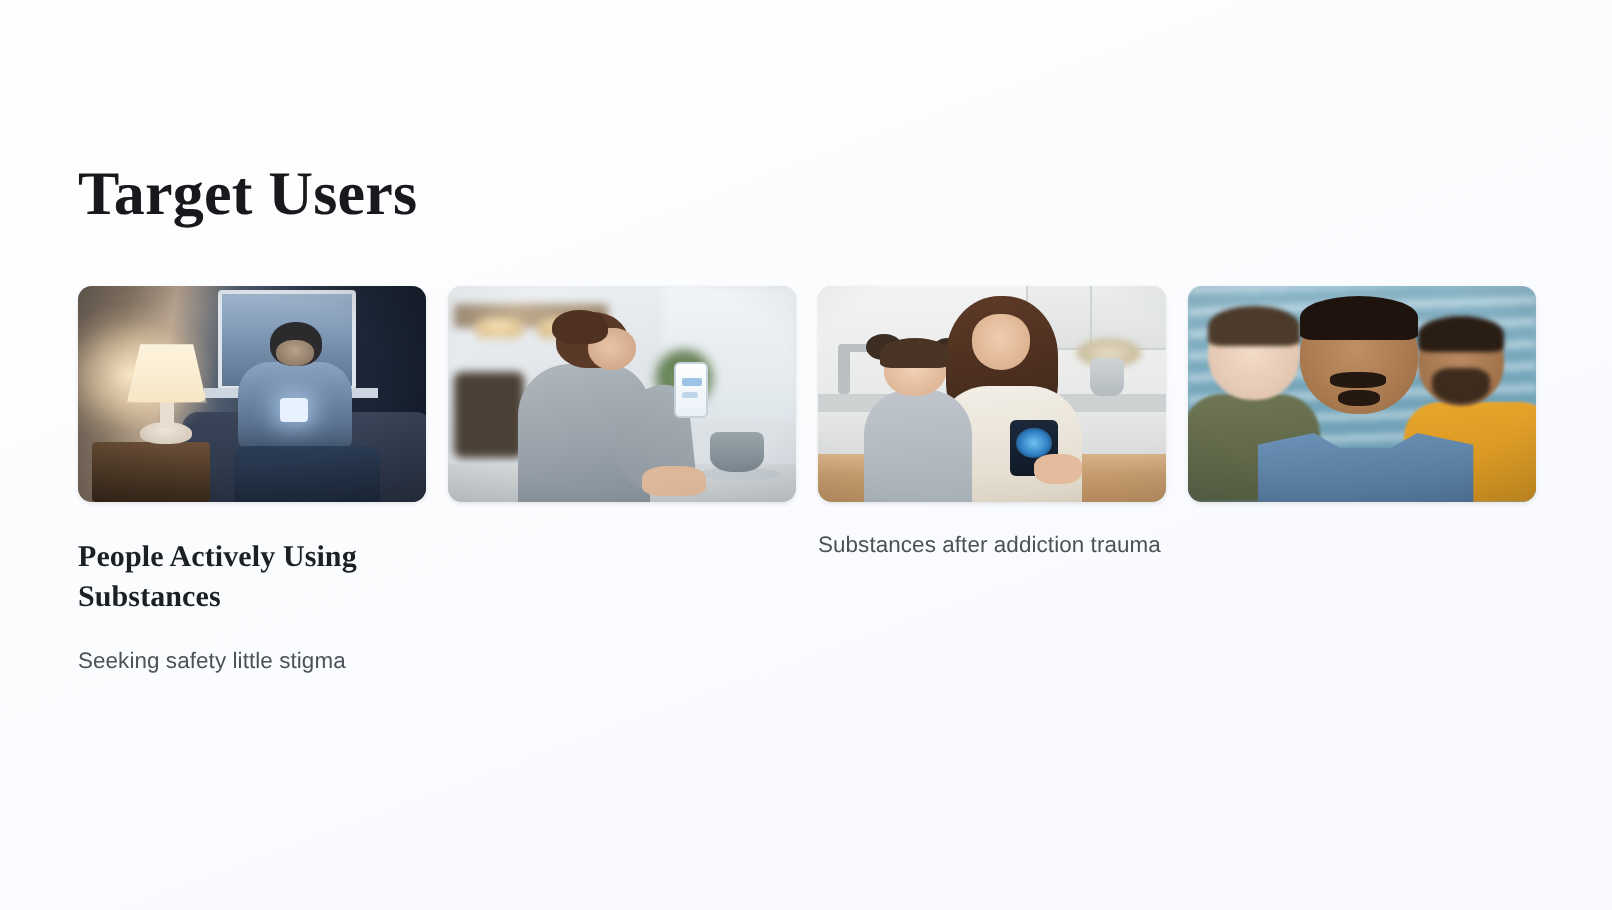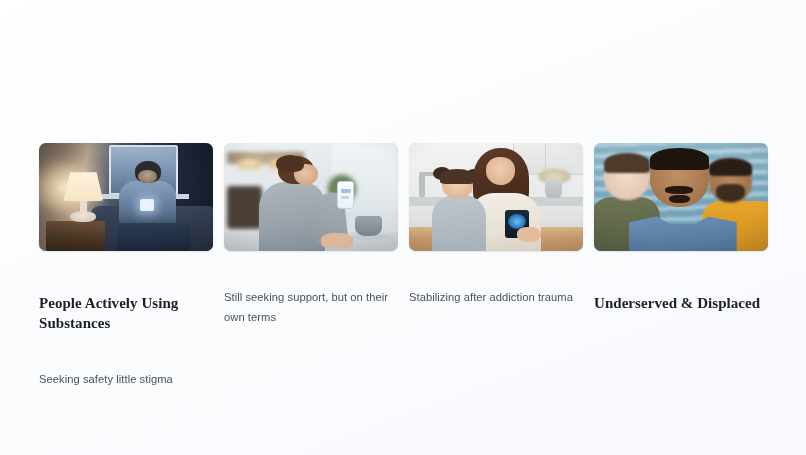--- a/index.html
+++ b/index.html
@@ -42,21 +42,20 @@
     top: 143px;
     width: 727px;
     display: flex;
     gap: 11px;
   }
 
   .card {
     width: 174px;
     display: flex;
     flex-direction: column;
-    gap: 24px;
   }
 
   .thumb {
     position: relative;
     width: 174px;
     height: 108px;
     border-radius: 7px;
     overflow: hidden;
     background: #cfd6de;
     box-shadow: 0 1px 2px rgba(20,30,45,0.10);
@@ -466,20 +465,21 @@
     line-height: 20px;
     color: #4b5158;
     letter-spacing: 0.05px;
   }
 </style>
 </head>
 <body>
 
 <div class="slide">
 
+  <h1 class="slide-title">Target Users</h1>
 
   <div class="cards">
 
     <div class="card">
       <div class="thumb img1">
         <div class="layer base"></div>
         <div class="layer window"></div>
         <div class="layer windowsill"></div>
         <div class="layer sofa"></div>
         <div class="layer lampglow"></div>
@@ -514,21 +514,20 @@
         <div class="layer hairfront"></div>
         <div class="layer arm"></div>
         <div class="layer phone"></div>
         <div class="layer phonebar1"></div>
         <div class="layer phonebar2"></div>
         <div class="layer saucer"></div>
         <div class="layer cup"></div>
         <div class="layer hand"></div>
         <div class="layer vig"></div>
       </div>
-      <p class="card-body">Still seeking support, but on their own terms</p>
     </div>
 
     <div class="card">
       <div class="thumb img3">
         <div class="layer base"></div>
         <div class="layer cabtop"></div>
         <div class="layer cabline"></div>
         <div class="layer faucetarm"></div>
         <div class="layer faucet"></div>
         <div class="layer counter"></div>
@@ -542,21 +541,21 @@
         <div class="layer mbody"></div>
         <div class="layer mface"></div>
         <div class="layer cbody"></div>
         <div class="layer chead"></div>
         <div class="layer chairhair"></div>
         <div class="layer phone"></div>
         <div class="layer phoneglow"></div>
         <div class="layer mhand"></div>
         <div class="layer vig"></div>
       </div>
-      <p class="card-body">Stabilizing after addiction trauma</p>
+      <p class="card-body">Substances after addiction trauma</p>
     </div>
 
     <div class="card">
       <div class="thumb img4">
         <div class="layer base"></div>
         <div class="layer blinds"></div>
         <div class="layer lbody"></div>
         <div class="layer lhead"></div>
         <div class="layer lhair"></div>
         <div class="layer rbody"></div>
@@ -564,17 +563,16 @@
         <div class="layer rhair"></div>
         <div class="layer rbeard"></div>
         <div class="layer chead"></div>
         <div class="layer chair"></div>
         <div class="layer cmous"></div>
         <div class="layer cbeard"></div>
         <div class="layer cshirt"></div>
         <div class="layer cjacket"></div>
         <div class="layer vig"></div>
       </div>
-      <p class="card-heading">Underserved &amp; Displaced</p>
     </div>
 
   </div>
 </div>
 
 </body></html>

